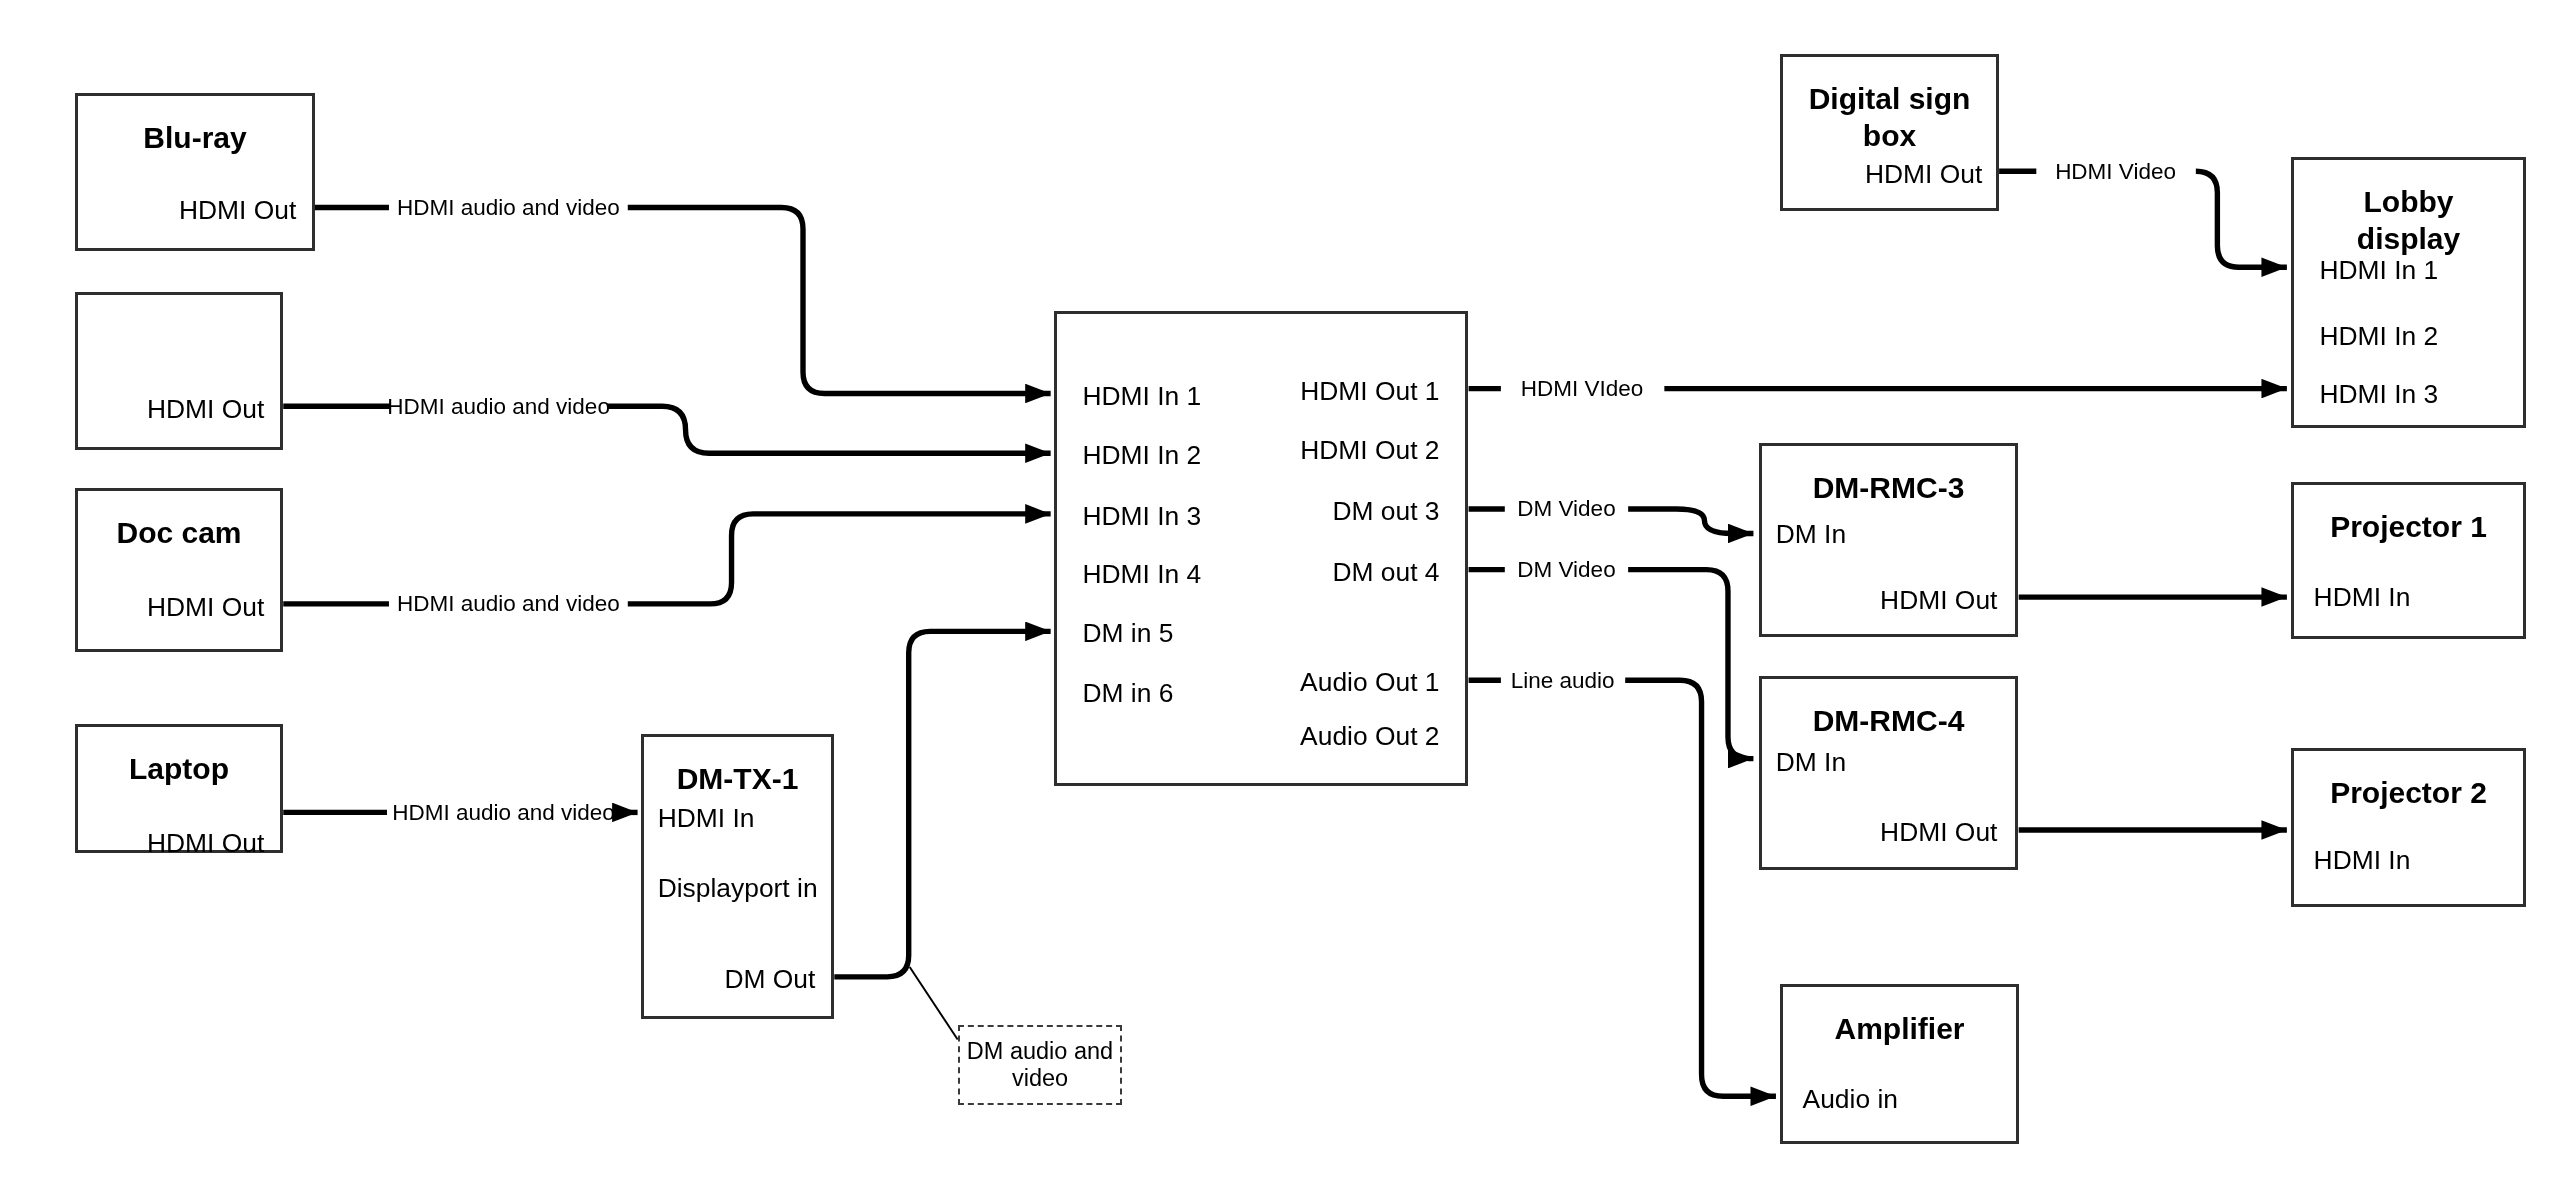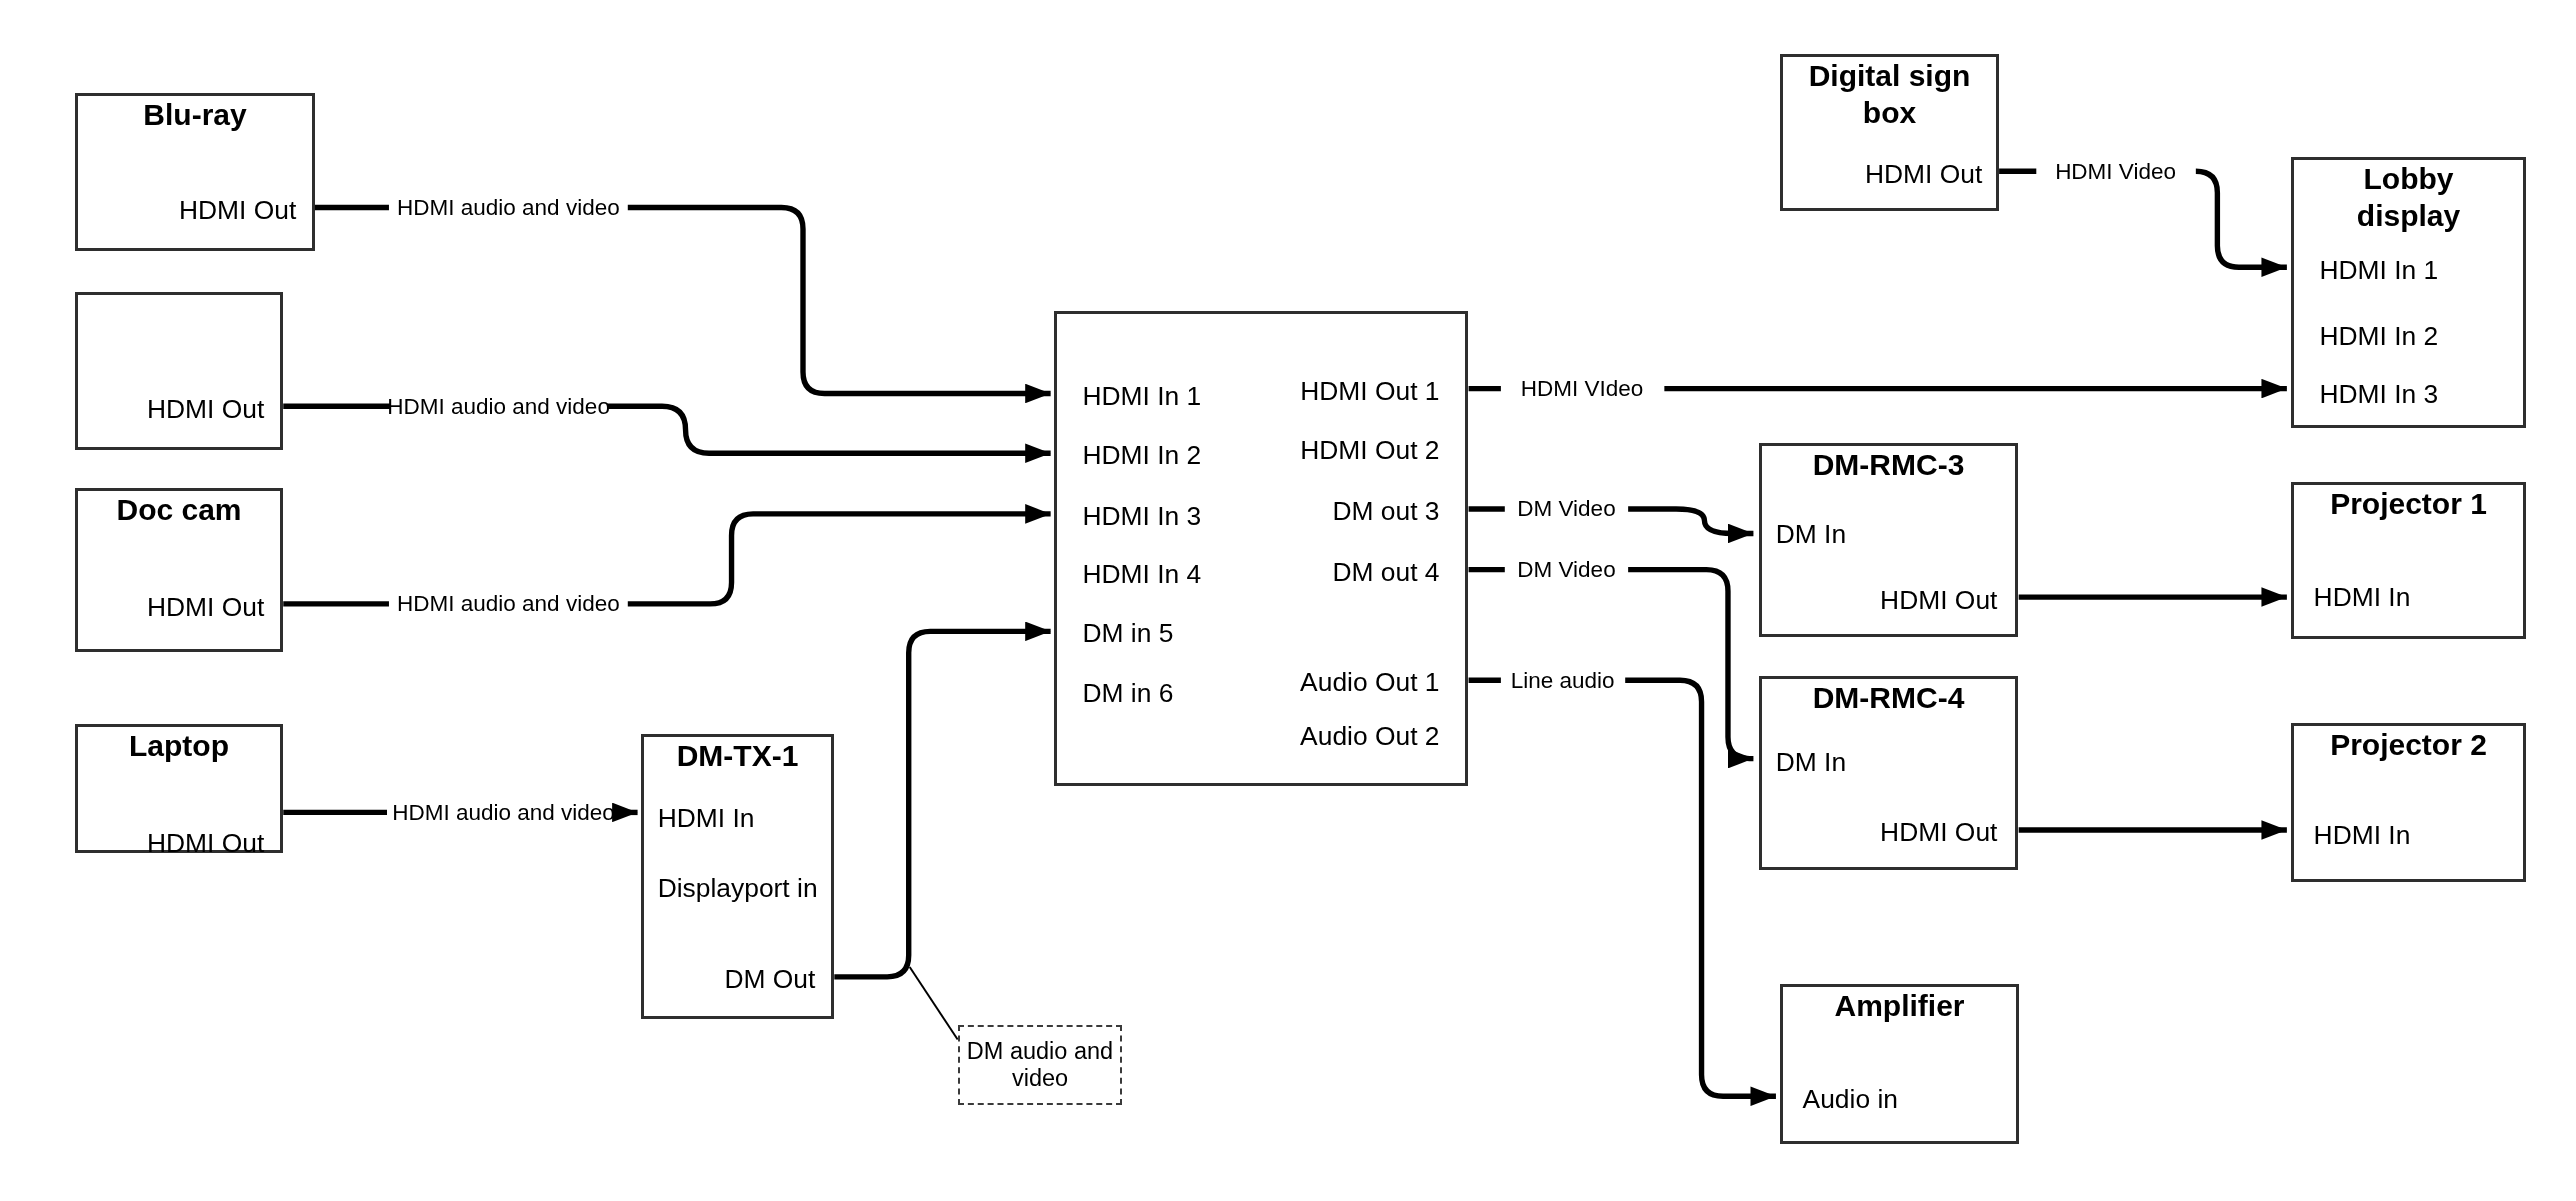--- a/index.html
+++ b/index.html
@@ -3,21 +3,21 @@
 <meta charset="utf-8">
 <style>
   html,body{margin:0;padding:0;background:#ffffff;}
   #canvas{position:relative;width:2576px;height:1201px;background:#ffffff;
           font-family:"Liberation Sans", sans-serif;color:#000;overflow:hidden;}
   svg.wires{position:absolute;left:0;top:0;width:2576px;height:1201px;}
   .edge{stroke:#000000;stroke-width:5.5;fill:none;}
   .edge.thin{stroke-width:2;}
   text.elabel{font-size:23px;fill:#000000;text-anchor:middle;dominant-baseline:central;}
   .node{position:absolute;border:3.9px solid #2e2e2e;background:#ffffff;box-sizing:border-box;}
-  .node .title{padding-top:0;text-align:center;font-weight:bold;font-size:30px;line-height:37px;}
+  .node .title{padding-top:23px;text-align:center;font-weight:bold;font-size:30px;line-height:37px;}
   .node .title.narrow{max-width:178px;margin:0 auto;}
   .port{position:absolute;font-size:26.4px;line-height:29px;white-space:nowrap;}
   .note{position:absolute;border:2px dashed #3a3a3a;background:#ffffff;box-sizing:border-box;
         display:flex;align-items:center;justify-content:center;text-align:center;}
   .note .note-text{font-size:23.5px;line-height:27px;max-width:147px;}
 </style>
 </head>
 <body>
 
 <div id="canvas">
@@ -138,21 +138,21 @@
     <div class="title">Projector 1</div>
     <span class="port" style="top:98px;left:19.6px">HDMI In</span>
   </div>
 
   <div class="node" style="left:1759px;top:676px;width:259px;height:194px">
     <div class="title">DM-RMC-4</div>
     <span class="port" style="top:69px;left:13.7px">DM In</span>
     <span class="port" style="top:139px;right:17.6px">HDMI Out</span>
   </div>
 
-  <div class="node" style="left:2291px;top:723px;width:235px;height:159px">
+  <div class="node" style="left:2291px;top:748px;width:235px;height:159px">
     <div class="title">Projector 2</div>
     <span class="port" style="top:95px;left:19.6px">HDMI In</span>
   </div>
 
   <div class="node" style="left:1780px;top:984px;width:239px;height:160px">
     <div class="title">Amplifier</div>
     <span class="port" style="top:98px;left:19.6px">Audio in</span>
   </div>
 
   <div class="note" style="left:958px;top:1025px;width:164px;height:80px">

